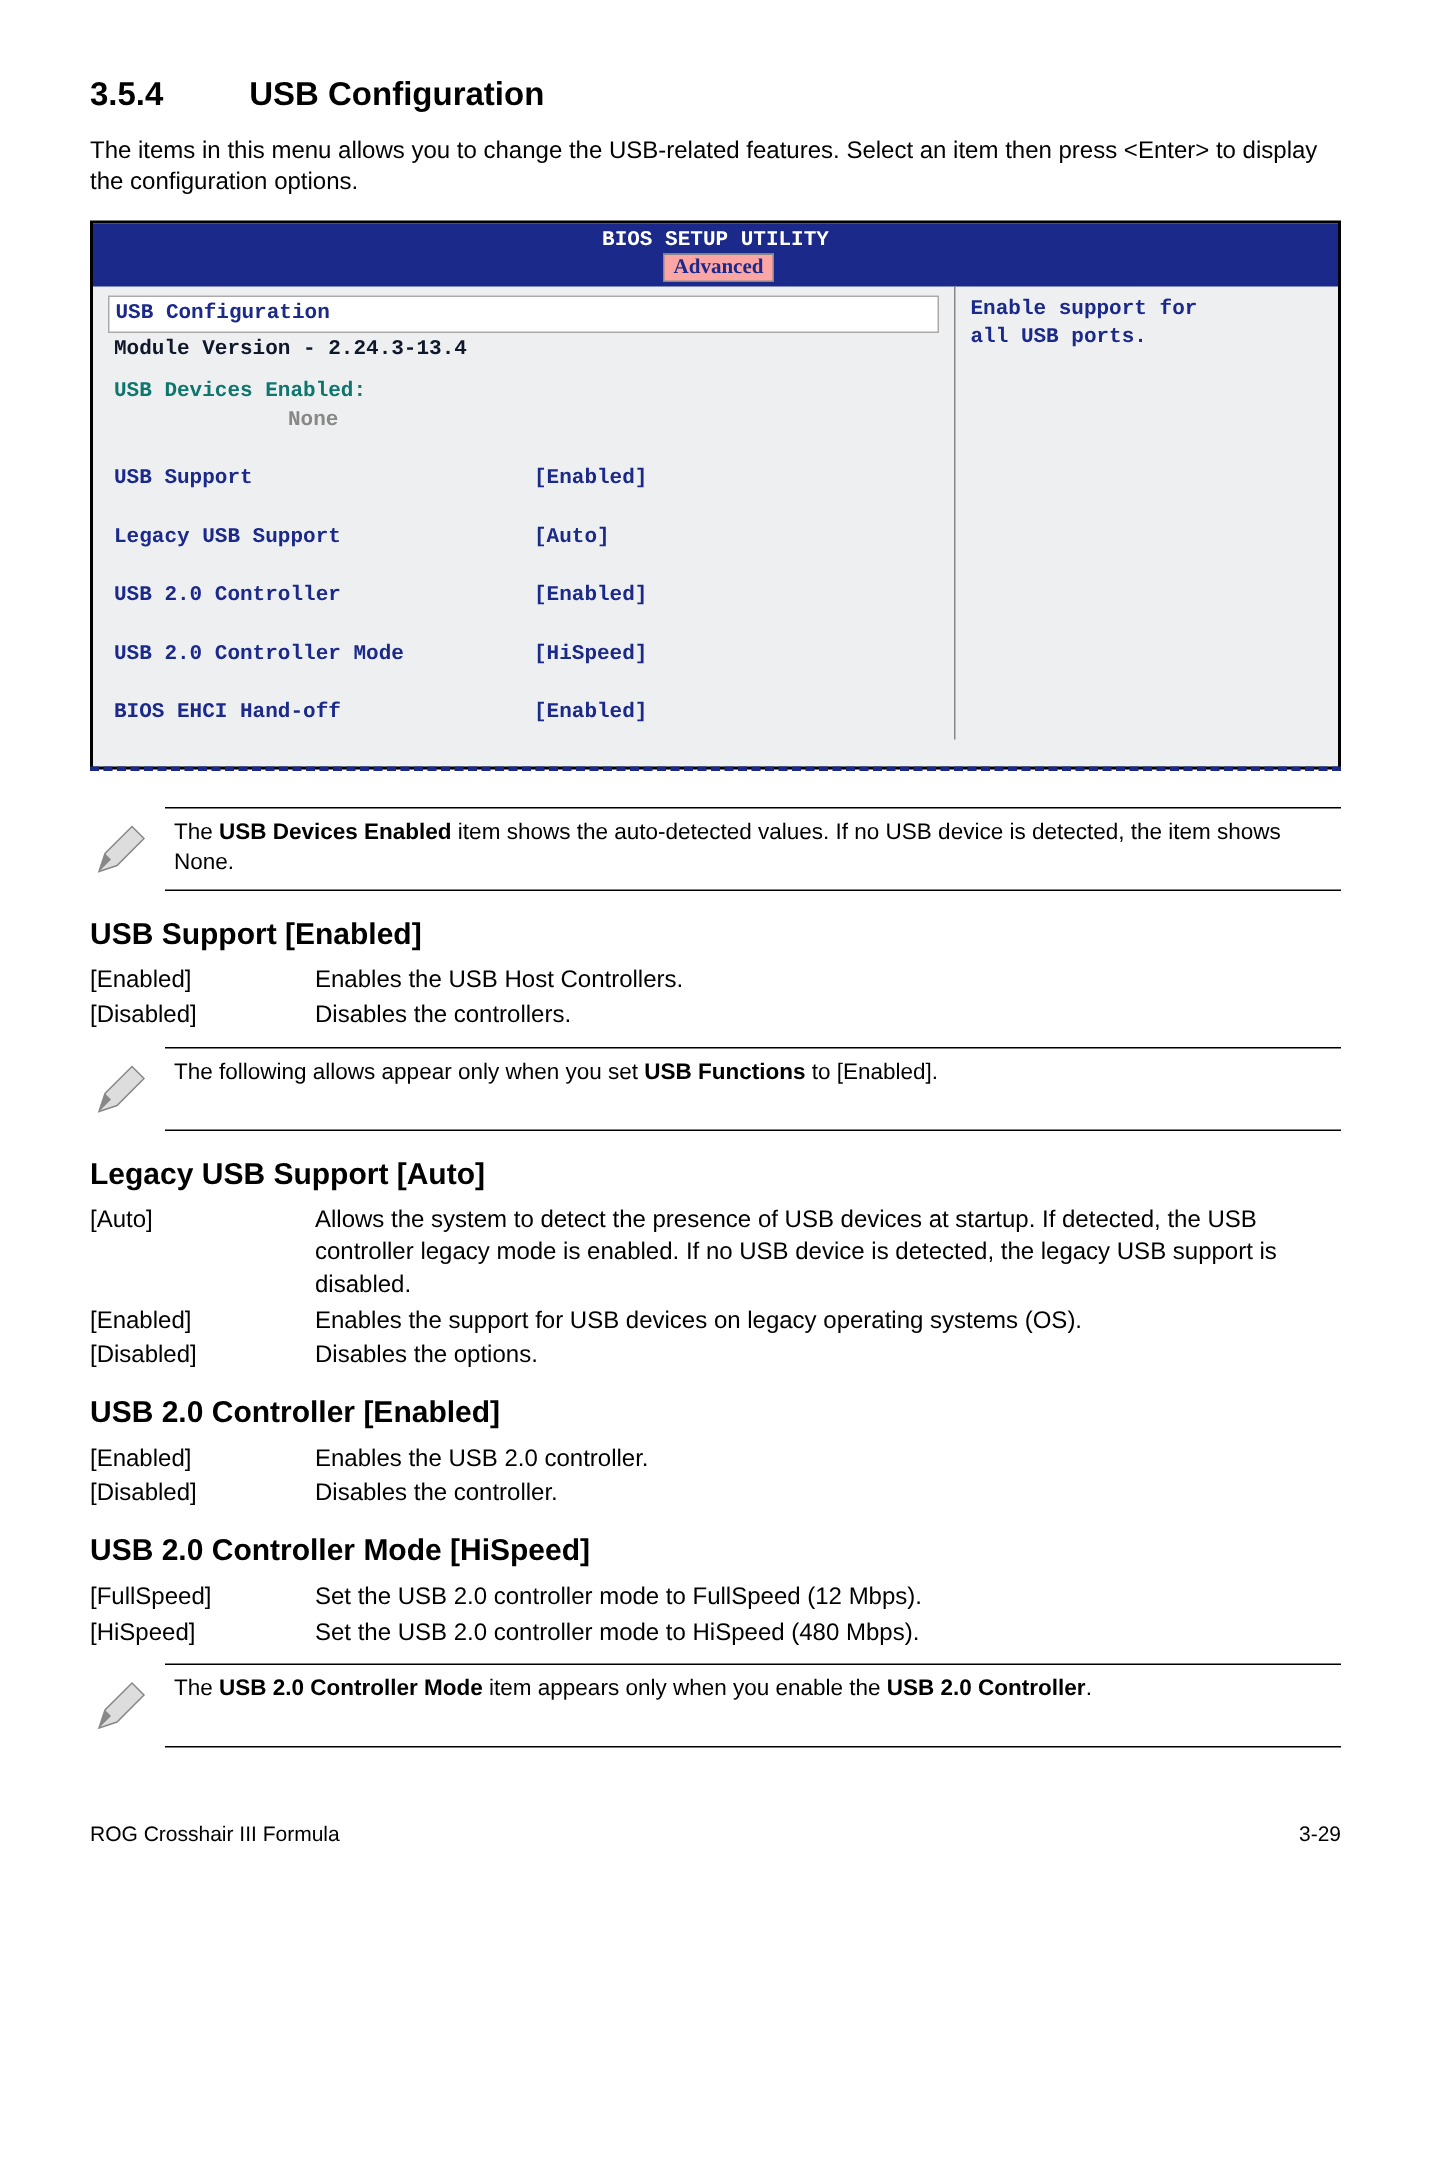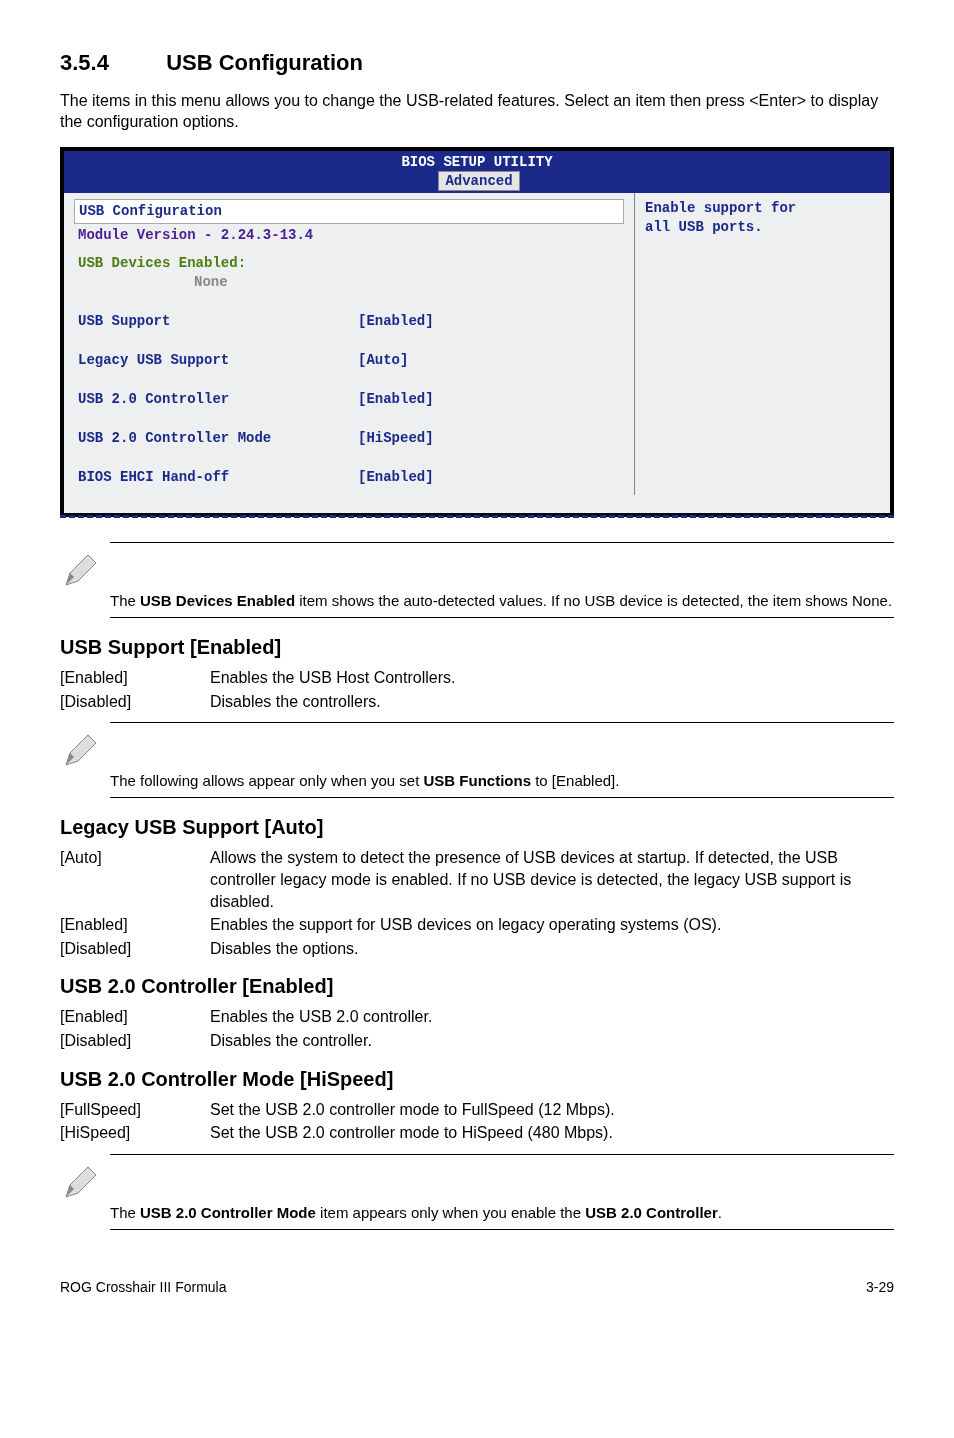--- a/index.html
+++ b/index.html
@@ -17,61 +17,62 @@
       margin: 0 0 12px 0;
     }
     h2.section .num {
       display: inline-block;
       width: 100px;
     }
     p.intro {
       margin: 0 0 14px 0;
     }
     .bios-box {
-      border: 4px solid #000000;
+      border: 2px solid #000000;
       background: #eeeff0;
       font-family: "Courier New", monospace;
       font-size: 14px;
       font-weight: bold;
       padding-bottom: 18px;
     }
     .bios-header {
       background: #1b2a8a;
       color: #fff;
       text-align: center;
       padding: 2px 0;
     }
     .bios-header .adv {
-      background: #e5e5e5;
+      background: #fca5a5;
       color: #1b2a8a;
       padding: 1px 6px;
       border: 1px solid #888;
       margin-left: 4px;
+      font-family: Liberation Serif, serif;
     }
     .bios-body {
       display: flex;
     }
     .bios-left {
       flex: 1;
       padding: 6px 10px 8px 10px;
     }
     .usb-config-title {
       background: #fff;
       color: #1b2a8a;
       font-weight: bold;
       padding: 2px 4px;
       border: 1px solid #aaa;
       margin-bottom: 2px;
     }
     .module-ver {
-      color: #4c1d95;
+      color: #0f172a;
       padding: 0 4px;
     }
     .devices-label {
-      color: #4d7c0f;
+      color: #0f766e;
       padding: 0 4px;
       margin-top: 10px;
     }
     .devices-none {
       color: #888;
       padding-left: 120px;
       margin-bottom: 10px;
     }
     .cfg-row {
       display: flex;
@@ -93,21 +94,20 @@
     }
 
     .note-box {
       display: flex;
       align-items: flex-start;
       border-top: 1px solid #000;
       border-bottom: 1px solid #000;
       padding: 6px 0;
       margin: 10px 0 16px 50px;
       font-size: 15px;
-      flex-direction: column;
     }
     .note-box .icon {
       width: 48px;
       flex: none;
       margin-left: -50px;
       margin-right: 8px;
       padding-top: 2px;
     }
     .note-box .icon svg { display: block; }
     .note-box .txt { flex: 1; }

